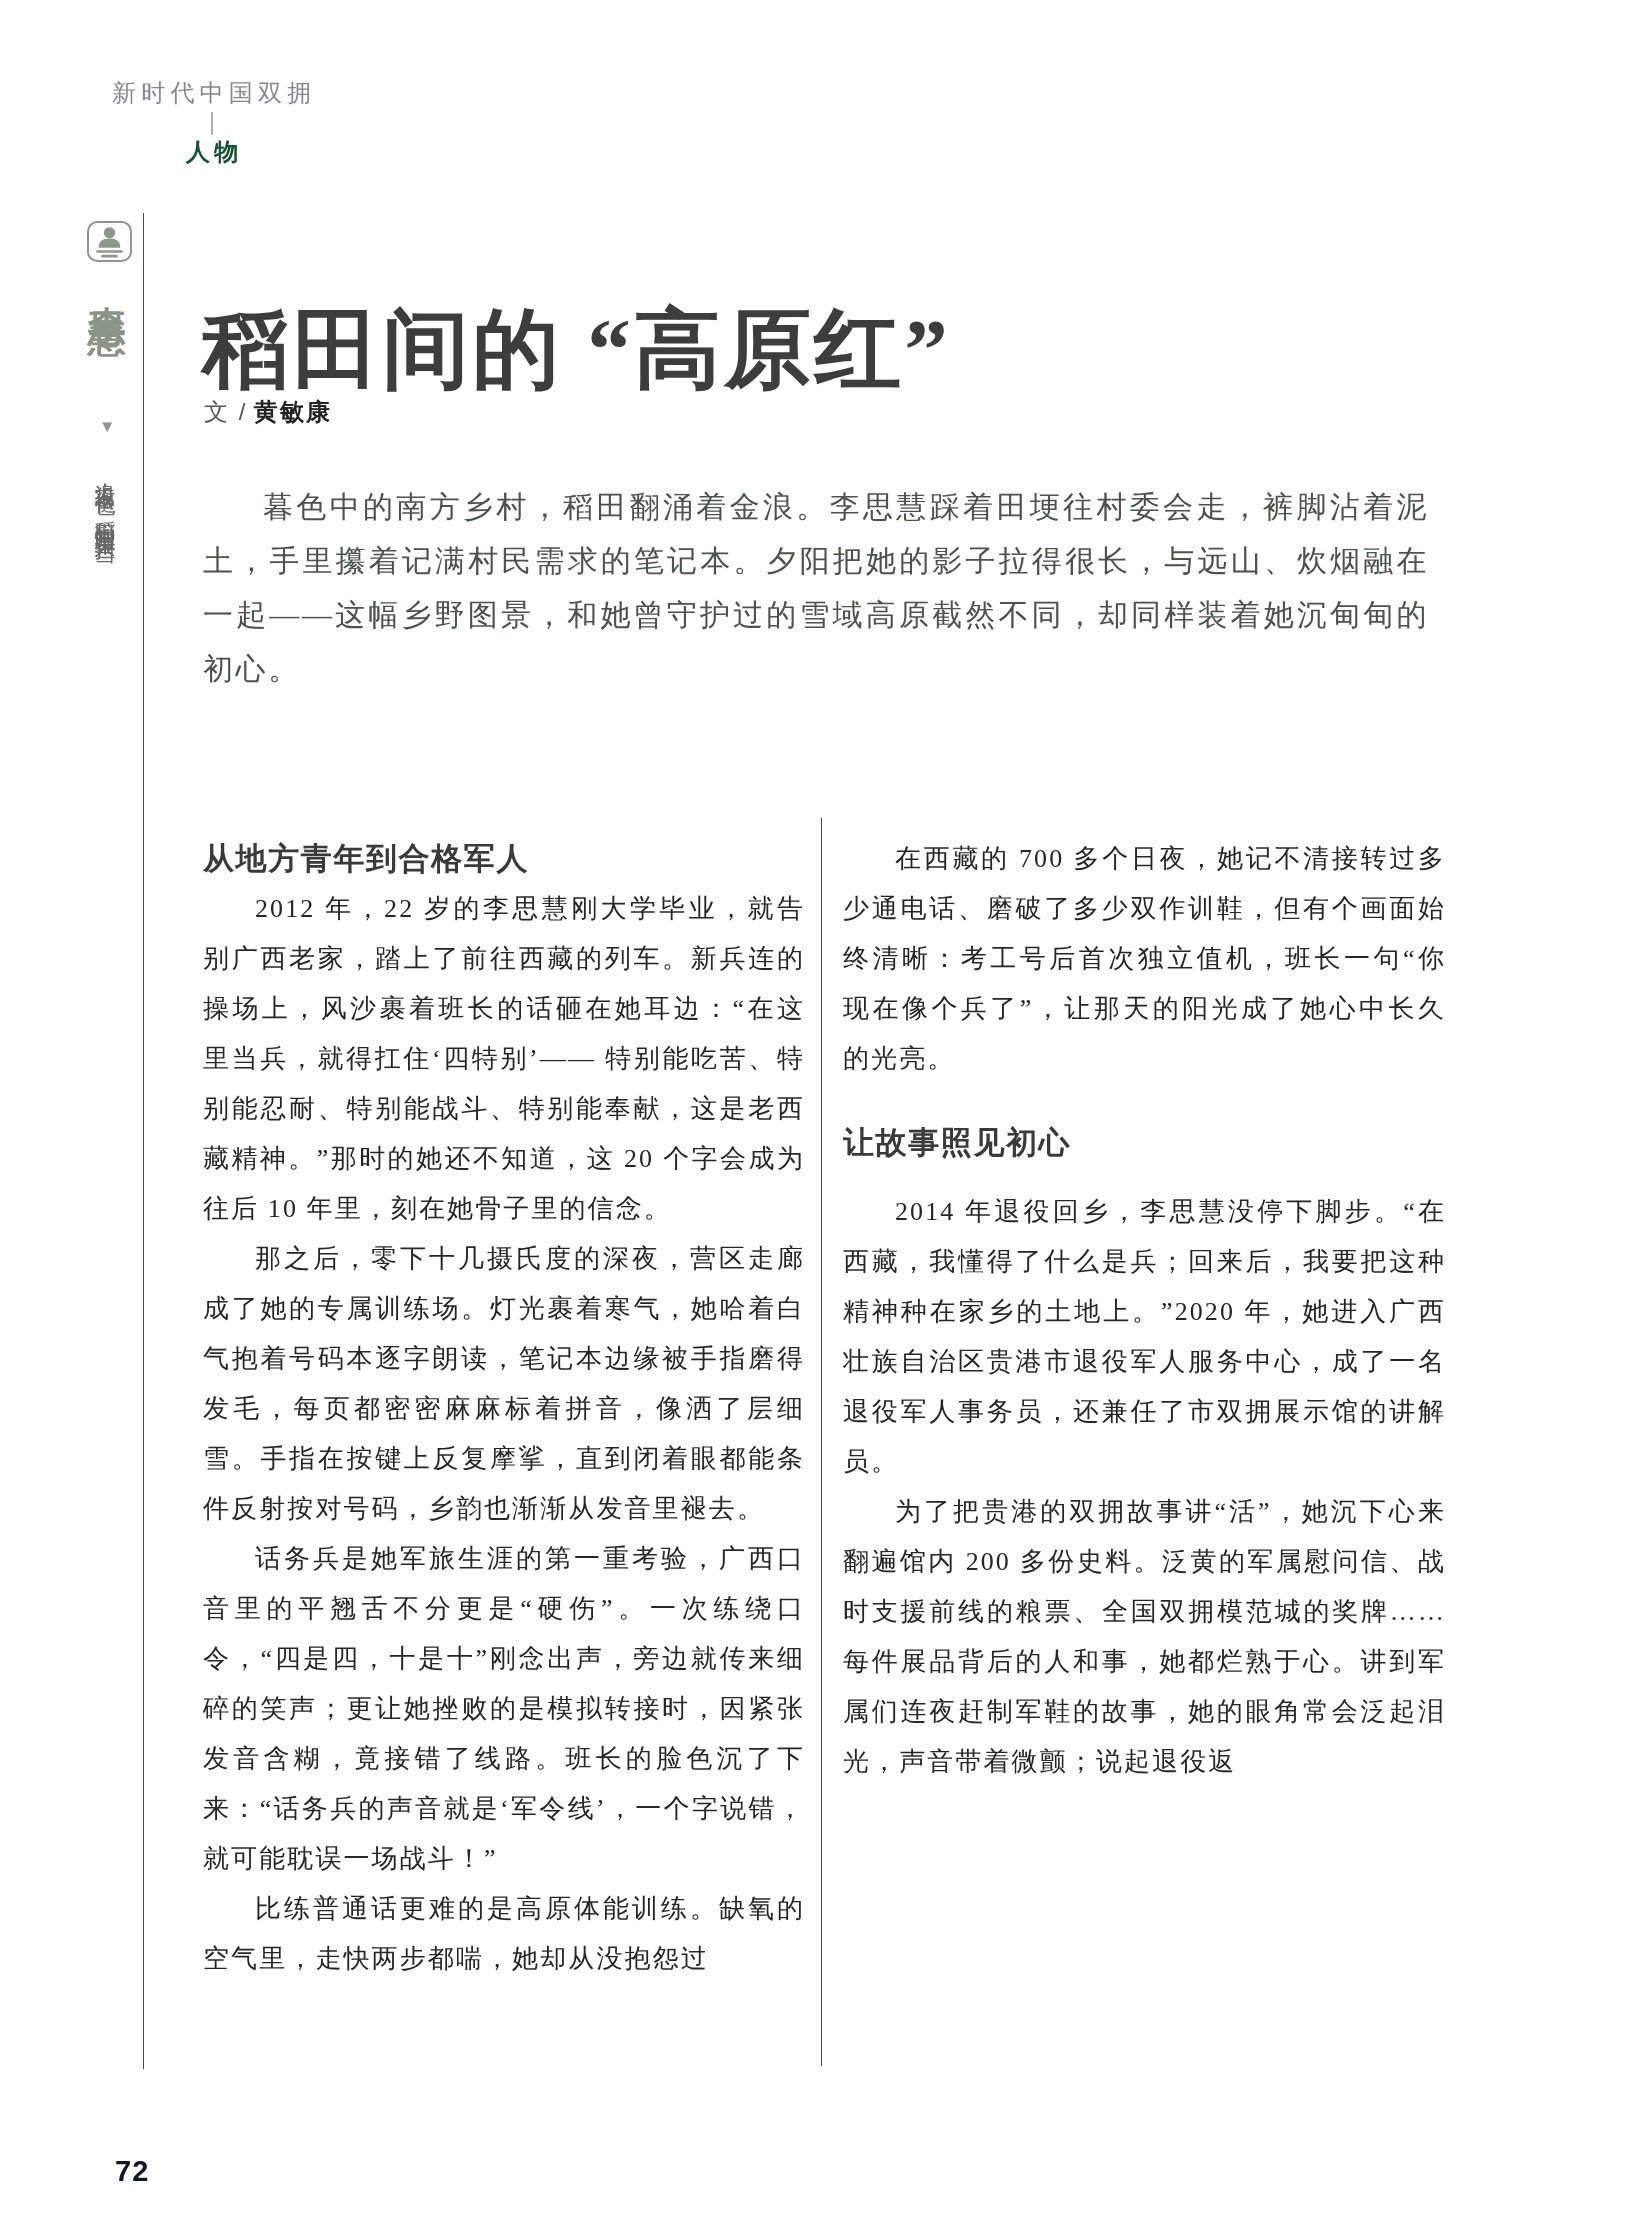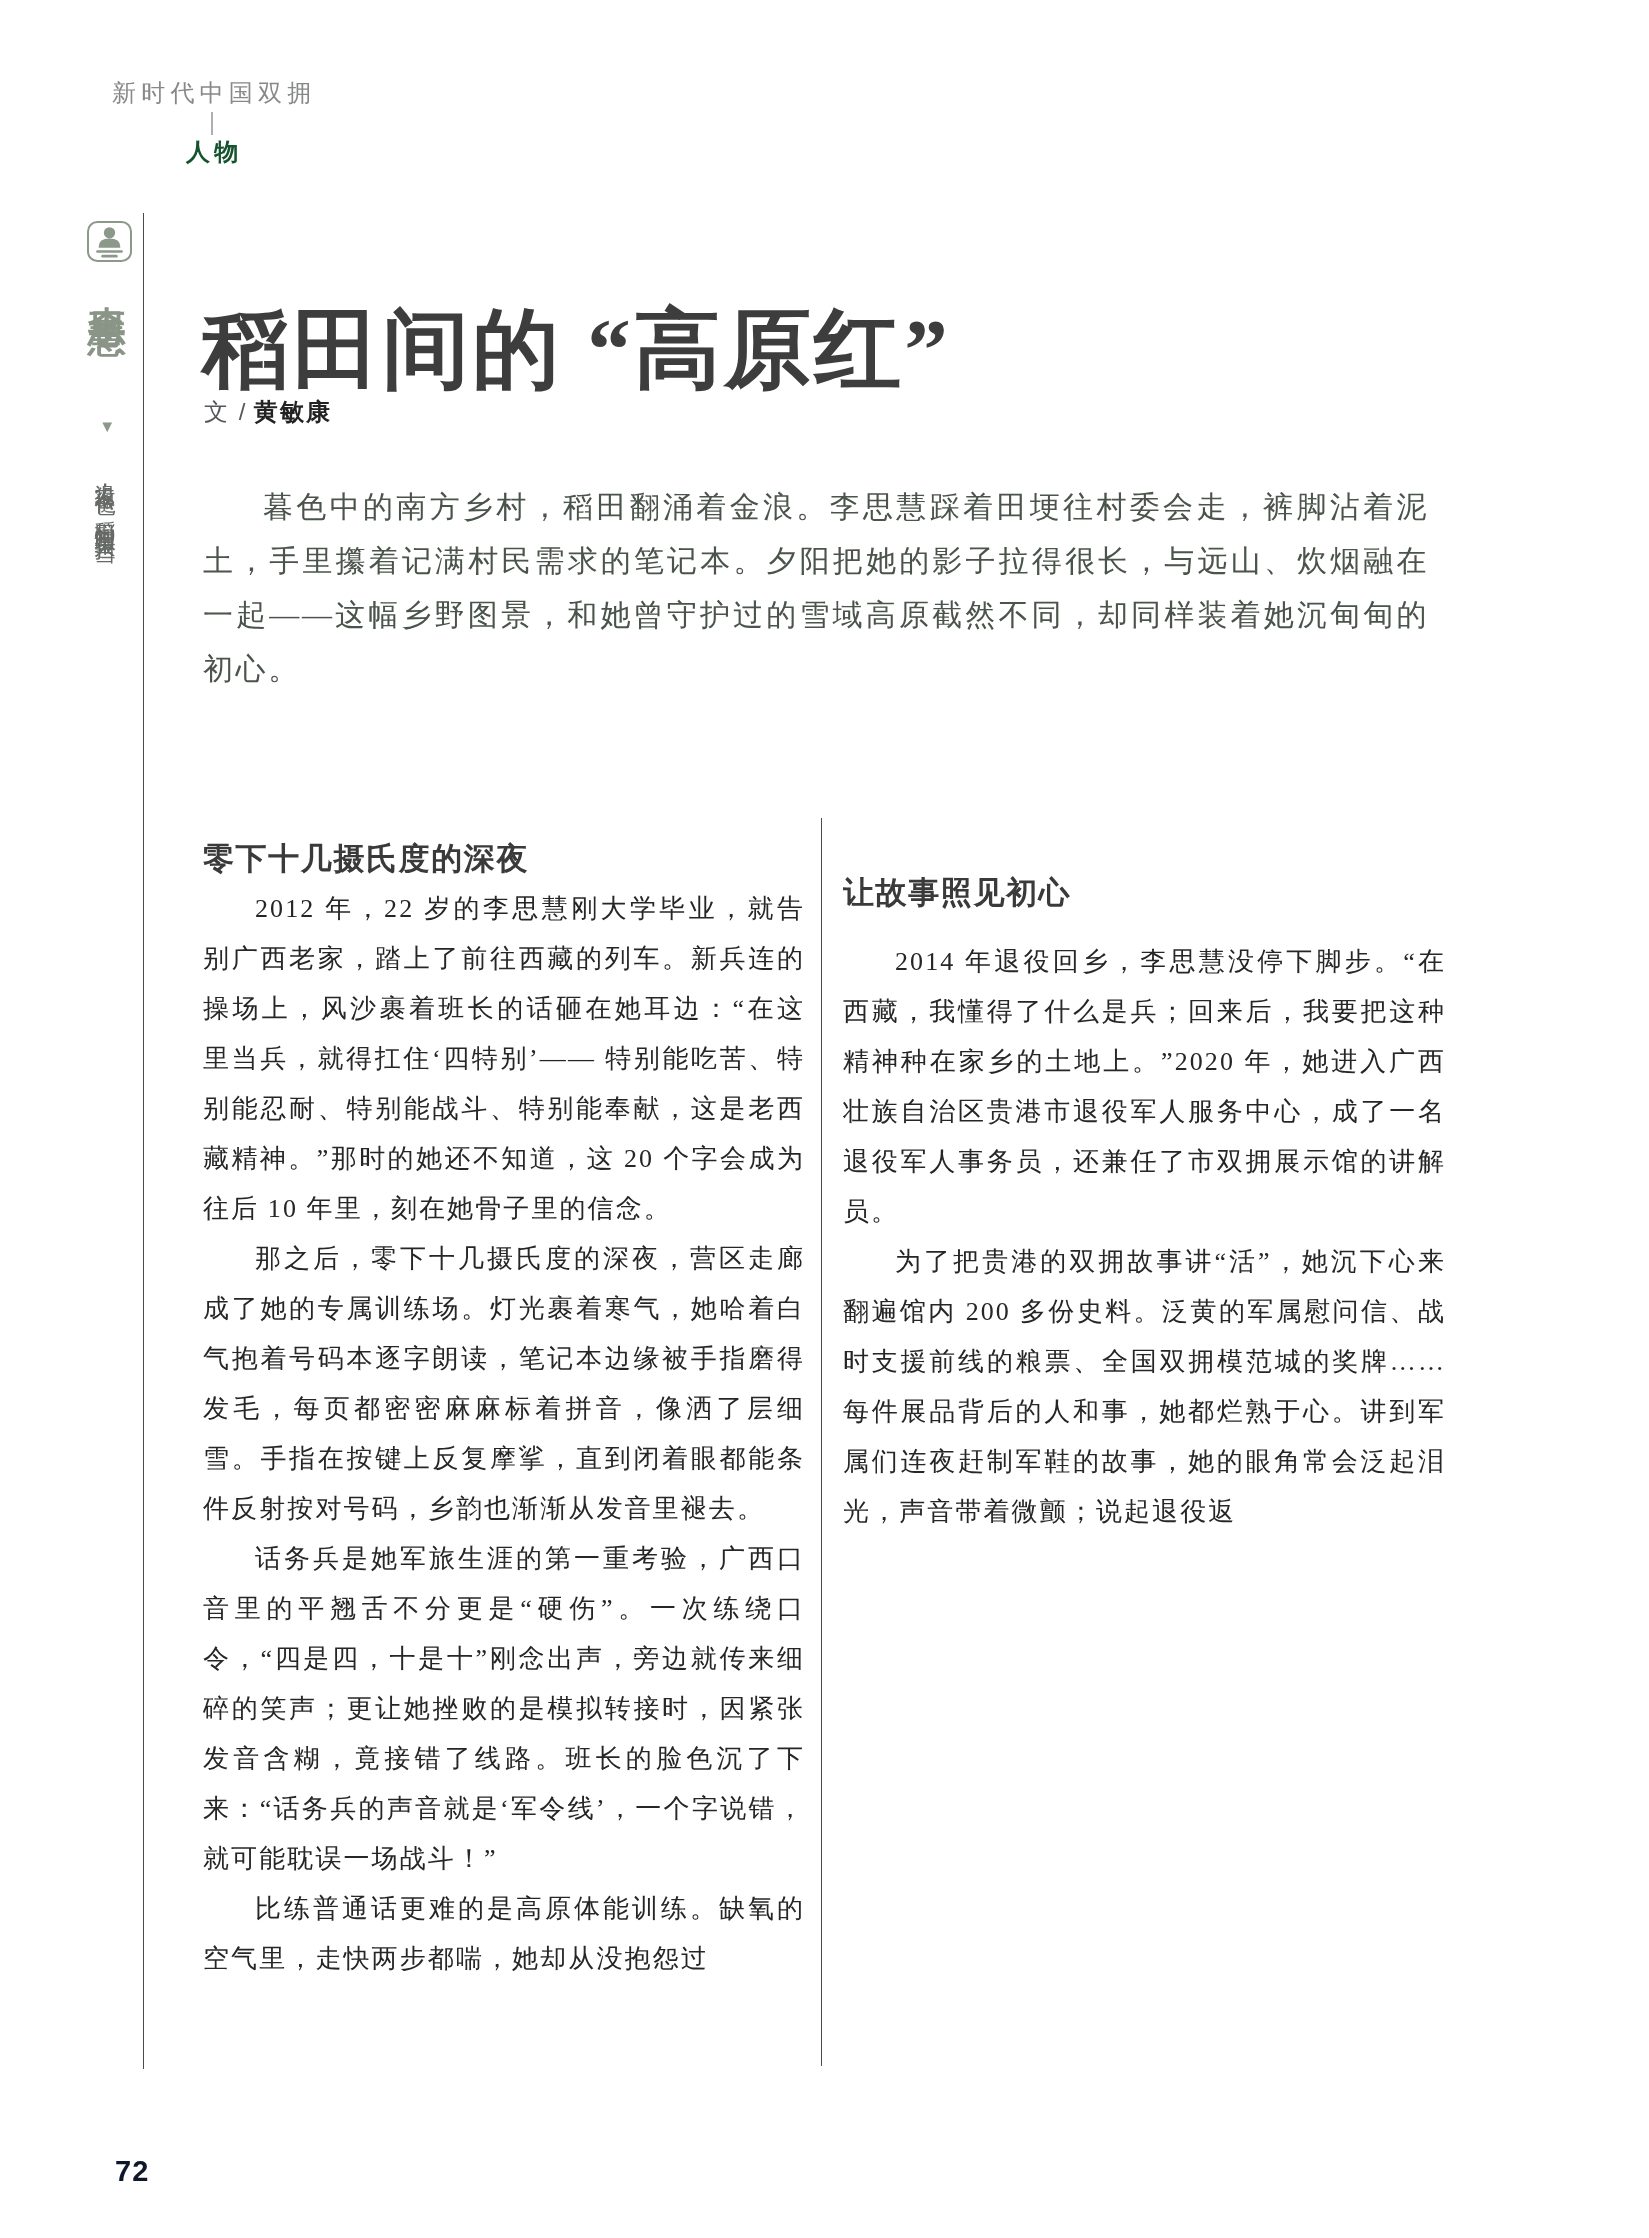--- a/index.html
+++ b/index.html
@@ -105,29 +105,30 @@
 <div class="v-tag">退役不褪色，稻田间续写军人担当。</div>
 <div class="side-rule"></div>
 
 <h1 class="title">稻田间的 “高原红”</h1>
 <div class="byline">
   <span>文 /</span><span class="author">黄敏康</span>
 </div>
 <div class="intro">暮色中的南方乡村，稻田翻涌着金浪。李思慧踩着田埂往村委会走，裤脚沾着泥土，手里攥着记满村民需求的笔记本。夕阳把她的影子拉得很长，与远山、炊烟融在一起——这幅乡野图景，和她曾守护过的雪域高原截然不同，却同样装着她沉甸甸的初心。</div>
 
 <div class="col col-left">
-  <h2>零下十几摄氏度的深夜</h2>
+  <h2>从地方青年到合格军人</h2>
   <p>2012 年，22 岁的李思慧刚大学毕业，就告别广西老家，踏上了前往西藏的列车。新兵连的操场上，风沙裹着班长的话砸在她耳边：“在这里当兵，就得扛住‘四特别’—— 特别能吃苦、特别能忍耐、特别能战斗、特别能奉献，这是老西藏精神。”那时的她还不知道，这 20 个字会成为往后 10 年里，刻在她骨子里的信念。</p>
   <p>那之后，零下十几摄氏度的深夜，营区走廊成了她的专属训练场。灯光裹着寒气，她哈着白气抱着号码本逐字朗读，笔记本边缘被手指磨得发毛，每页都密密麻麻标着拼音，像洒了层细雪。手指在按键上反复摩挲，直到闭着眼都能条件反射按对号码，乡韵也渐渐从发音里褪去。</p>
   <p>话务兵是她军旅生涯的第一重考验，广西口音里的平翘舌不分更是“硬伤”。一次练绕口令，“四是四，十是十”刚念出声，旁边就传来细碎的笑声；更让她挫败的是模拟转接时，因紧张发音含糊，竟接错了线路。班长的脸色沉了下来：“话务兵的声音就是‘军令线’，一个字说错，就可能耽误一场战斗！”</p>
   <p>比练普通话更难的是高原体能训练。缺氧的空气里，走快两步都喘，她却从没抱怨过</p>
 </div>
 
 <div class="col-rule"></div>
 
 <div class="col col-right">
+  <p>在西藏的 700 多个日夜，她记不清接转过多少通电话、磨破了多少双作训鞋，但有个画面始终清晰：考工号后首次独立值机，班长一句“你现在像个兵了”，让那天的阳光成了她心中长久的光亮。</p>
   <h2>让故事照见初心</h2>
   <p>2014 年退役回乡，李思慧没停下脚步。“在西藏，我懂得了什么是兵；回来后，我要把这种精神种在家乡的土地上。”2020 年，她进入广西壮族自治区贵港市退役军人服务中心，成了一名退役军人事务员，还兼任了市双拥展示馆的讲解员。</p>
   <p>为了把贵港的双拥故事讲“活”，她沉下心来翻遍馆内 200 多份史料。泛黄的军属慰问信、战时支援前线的粮票、全国双拥模范城的奖牌…… 每件展品背后的人和事，她都烂熟于心。讲到军属们连夜赶制军鞋的故事，她的眼角常会泛起泪光，声音带着微颤；说起退役返</p>
 </div>
 
 <div class="page-num">72</div>
 
 
 </body></html>

